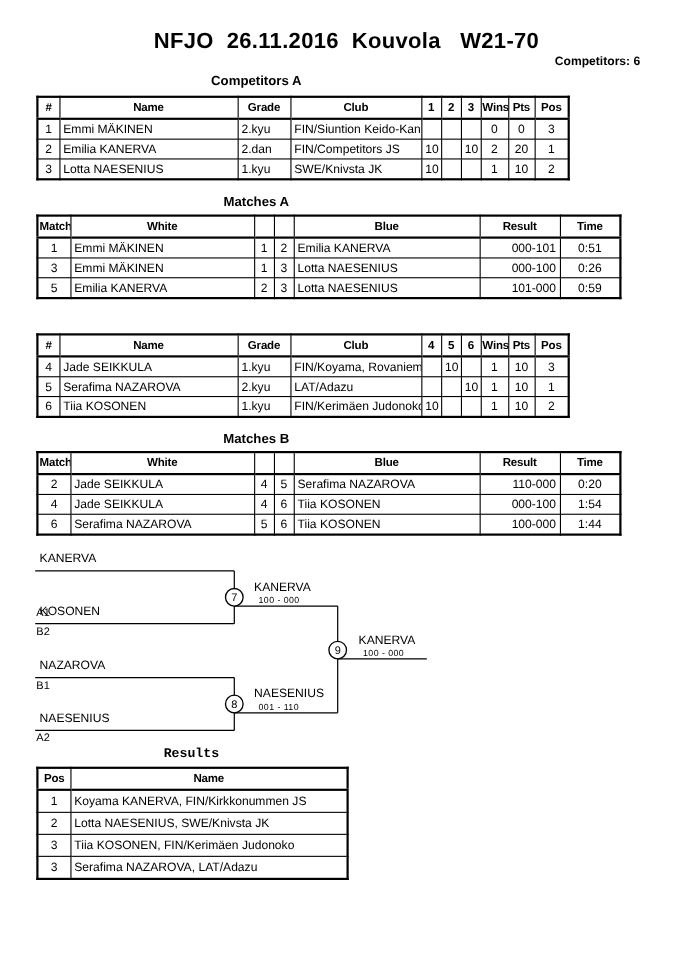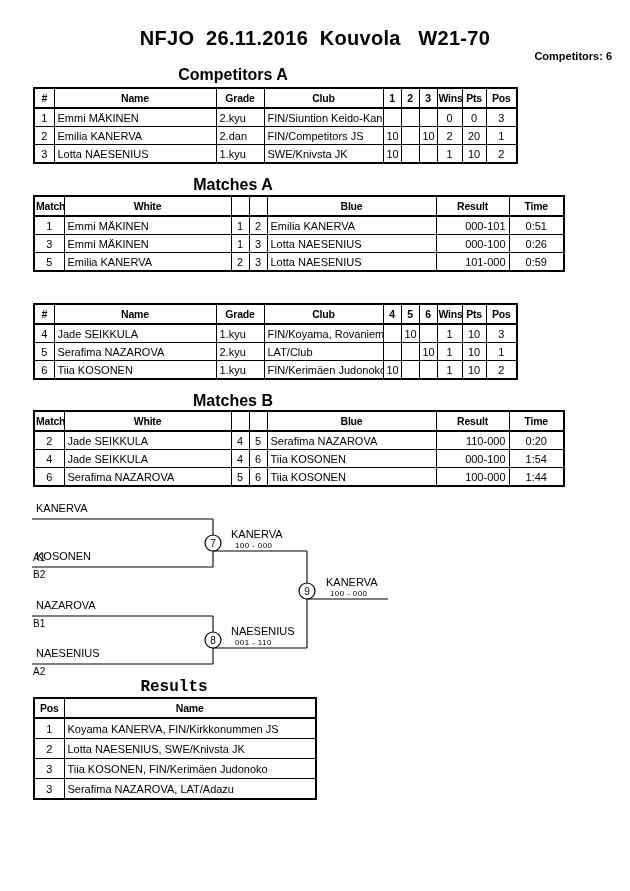--- a/index.html
+++ b/index.html
@@ -1,21 +1,21 @@
 <!DOCTYPE html>
 <html><head>
 <meta charset="utf-8">
 <style>
   html,body{margin:0;padding:0;}
   body{width:630px;height:891px;background:#fff;color:#000;font-family:"Liberation Sans",sans-serif;}
   .page{position:relative;width:630px;height:891px;background:#fff;overflow:hidden;}
   .abs{position:absolute;}
   .title{top:27px;left:0;width:630px;text-align:center;font-size:20px;font-weight:bold;white-space:pre;letter-spacing:0.3px;}
-  .count{top:50px;right:18px;font-size:11px;font-weight:bold;}
-  .shead{font-size:16px;font-weight:bold;width:200px;text-align:center;white-space:nowrap;}
+  .count{top:50px;right:48px;font-size:11px;font-weight:bold;}
+  .shead{font-size:12px;font-weight:bold;width:200px;text-align:center;white-space:nowrap;}
   table.tbl{position:absolute;border-collapse:collapse;table-layout:fixed;border:2px solid #000;background:#fff;}
   .tbl td{border:1px solid #000;font-size:11px;height:17px;padding:0 3px;overflow:hidden;white-space:nowrap;vertical-align:middle;}
   .tbl th{border:1px solid #000;border-bottom:2px solid #000;font-size:10.5px;letter-spacing:-0.2px;font-weight:bold;text-align:center;height:18px;padding:0 1px;overflow:hidden;white-space:nowrap;}
   .t-results td{height:19px;}
   .ca{text-align:center;}
   .ra{text-align:right;padding-right:5px;}
   .blabel{font-size:11px;white-space:nowrap;}
   .bseed{font-size:10px;white-space:nowrap;}
   .bscore{font-size:8px;letter-spacing:0.4px;white-space:nowrap;}
   svg text{font-family:"Liberation Sans",sans-serif;}
@@ -186,21 +186,21 @@
         <td class="ca">10</td>
         <td class="ca"></td>
         <td class="ca">1</td>
         <td class="ca">10</td>
         <td class="ca">3</td>
       </tr>
       <tr>
         <td class="ca">5</td>
         <td>Serafima NAZAROVA</td>
         <td>2.kyu</td>
-        <td>LAT/Club</td>
+        <td>LAT/Adazu</td>
         <td class="ca"></td>
         <td class="ca"></td>
         <td class="ca">10</td>
         <td class="ca">1</td>
         <td class="ca">10</td>
         <td class="ca">1</td>
       </tr>
       <tr>
         <td class="ca">6</td>
         <td>Tiia KOSONEN</td>

